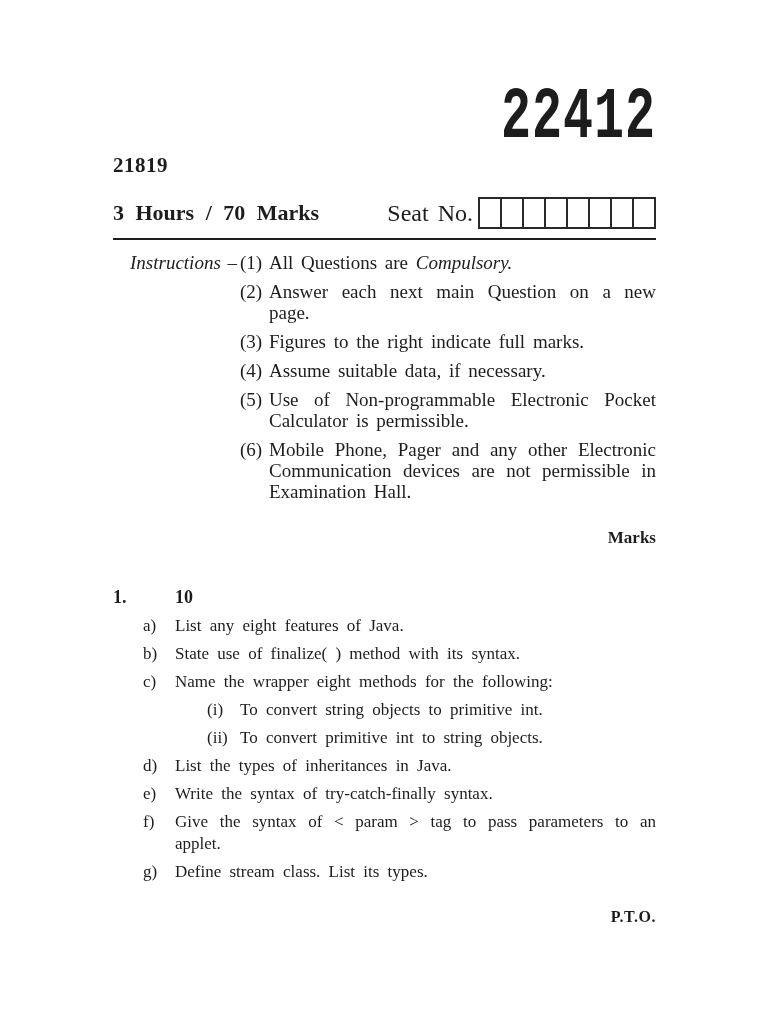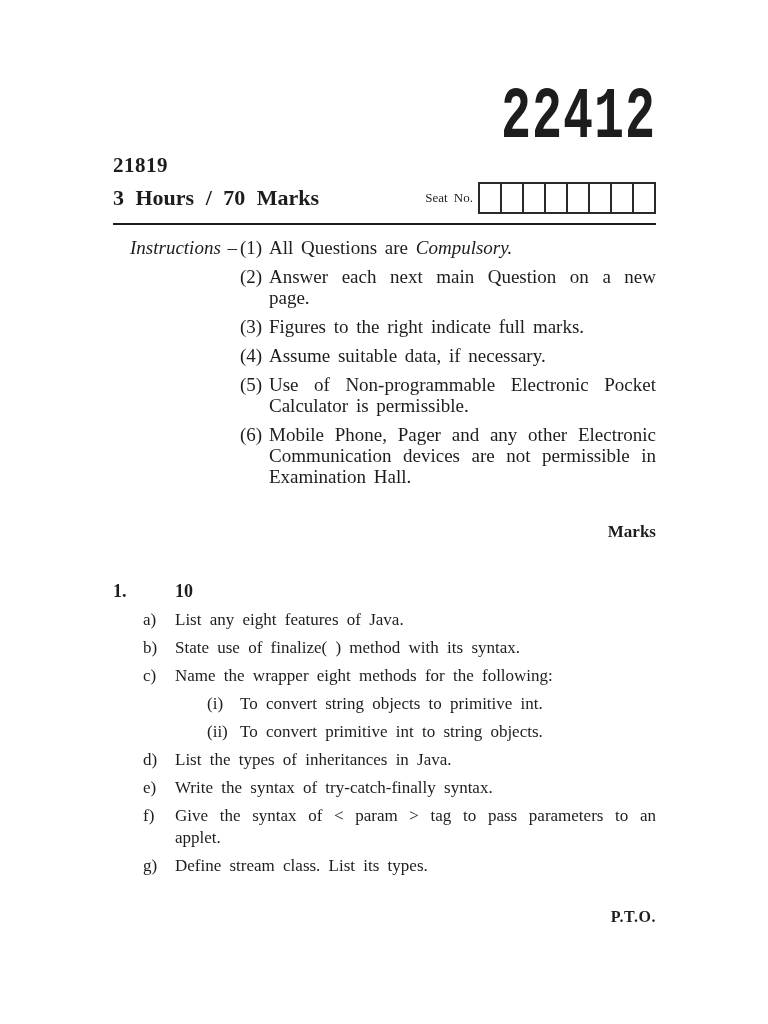--- a/index.html
+++ b/index.html
@@ -32,35 +32,35 @@
   }
   .paper-code {
     font-size: 21px;
     font-weight: bold;
     letter-spacing: 0.5px;
     line-height: 24px;
   }
   .header-row {
     display: flex;
     align-items: center;
-    margin-top: 5px;
+    margin-top: 20px;
   }
   .duration {
     font-size: 22px;
     font-weight: bold;
     word-spacing: 6px;
     white-space: nowrap;
   }
   .seat-group {
     display: flex;
     align-items: center;
     margin-left: auto;
   }
   .seat-label {
-    font-size: 13px;
+    font-size: 24px;
     margin-right: 5px;
     word-spacing: 3px;
     white-space: nowrap;
   }
   .seat-boxes {
     display: flex;
     border: 2px solid #2a2a2a;
     height: 28px;
     background: #fff;
   }
@@ -93,21 +93,21 @@
     flex: 1;
     text-align: justify;
     word-spacing: 3px;
     line-height: 21px;
   }
   .ins-text em { font-style: italic; }
   .marks-label {
     text-align: right;
     font-weight: bold;
     font-size: 17px;
-    margin-top: 27px;
+    margin-top: 18px;
     word-spacing: 2px;
   }
   .question { margin-top: 37px; font-size: 17px; }
   .q-header { display: flex; font-size: 18px; font-weight: bold; line-height: 24px; }
   .q-num { width: 62px; flex-shrink: 0; }
   .q-title { flex: 1; word-spacing: 5px; }
   .q-title .uline { text-decoration: underline; text-underline-offset: 3px; }
   .q-marks { flex-shrink: 0; }
   .sub-q {
     display: flex;

